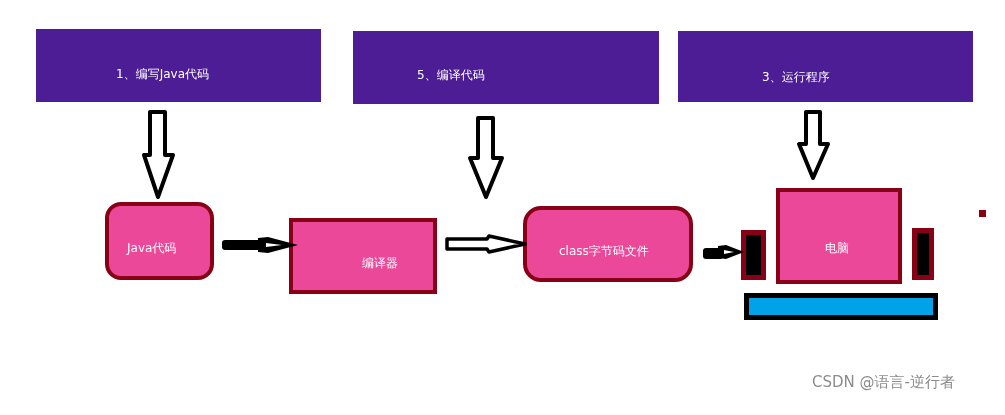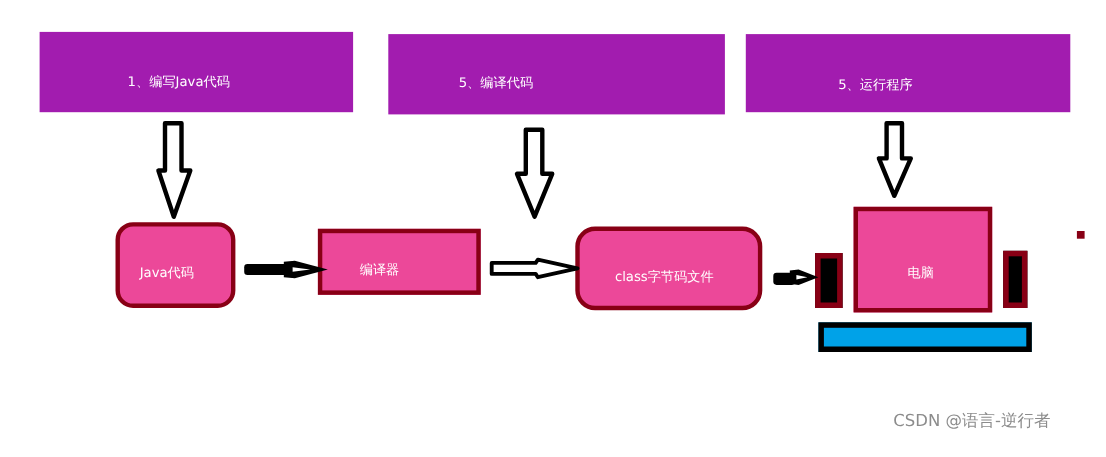--- a/index.html
+++ b/index.html
@@ -1,43 +1,43 @@
 <!DOCTYPE html>
 <html><head>
 <meta charset="utf-8">
 <style>
   html, body { margin: 0; padding: 0; background: #ffffff; }
   body { width: 1005px; height: 415px; position: relative; overflow: hidden;
          font-family: "DejaVu Sans", "Liberation Sans", sans-serif; }
   .abs { position: absolute; box-sizing: border-box; }
-  .step { background: #a21caf; color: #ffffff; font-size: 12px; text-align: right; }
+  .step { background: #4c1d95; color: #ffffff; font-size: 12px; text-align: right; }
   .step span { position: absolute; white-space: nowrap; }
   .node { background: #ec4899; border: 4px solid #880015; color: #ffffff; font-size: 12px;
           display: flex; align-items: center; }
   .node span { white-space: nowrap; }
   svg.arrows { position: absolute; left: 0; top: 0; }
   .watermark { color: #8c8c8c; font-size: 15px; white-space: nowrap; }
 </style>
 </head>
 <body>
 
 <div class="abs step" style="left:36px;top:29px;width:285px;height:73px;">
   <span style="left:80px;top:37px;">1、编写Java代码</span>
 </div>
 <div class="abs step" style="left:353px;top:31px;width:306px;height:73px;">
   <span style="left:64px;top:36px;">5、编译代码</span>
 </div>
 <div class="abs step" style="left:678px;top:31px;width:295px;height:71px;">
-  <span style="left:84px;top:38px;">5、运行程序</span>
+  <span style="left:84px;top:38px;">3、运行程序</span>
 </div>
 
 <div class="abs node" style="left:105px;top:202px;width:109px;height:78px;border-radius:16px;">
   <span style="margin-left:18px;margin-top:14px;">Java代码</span>
 </div>
-<div class="abs node" style="left:289px;top:208px;width:148px;height:60px;">
+<div class="abs node" style="left:289px;top:218px;width:148px;height:76px;padding-left:35px;">
   <span style="margin-left:34px;margin-top:14px;">编译器</span>
 </div>
 <div class="abs node" style="left:523px;top:206px;width:170px;height:76px;border-radius:18px;">
   <span style="margin-left:32px;margin-top:14px;text-align:right;">class字节码文件</span>
 </div>
 
 <div class="abs node" style="left:776px;top:188px;width:126px;height:96px;justify-content:center;">
   <span style="margin-top:24px;margin-left:-4px;">电脑</span>
 </div>
 <div class="abs" style="left:741px;top:230px;width:25px;height:50px;background:#000;border:5px solid #880015;"></div>

